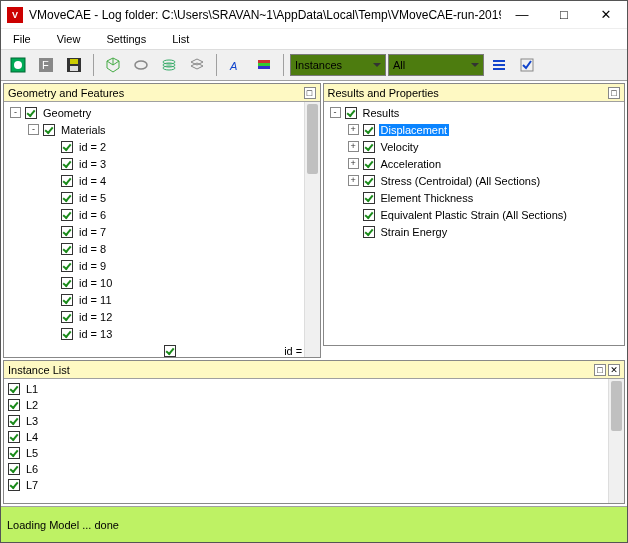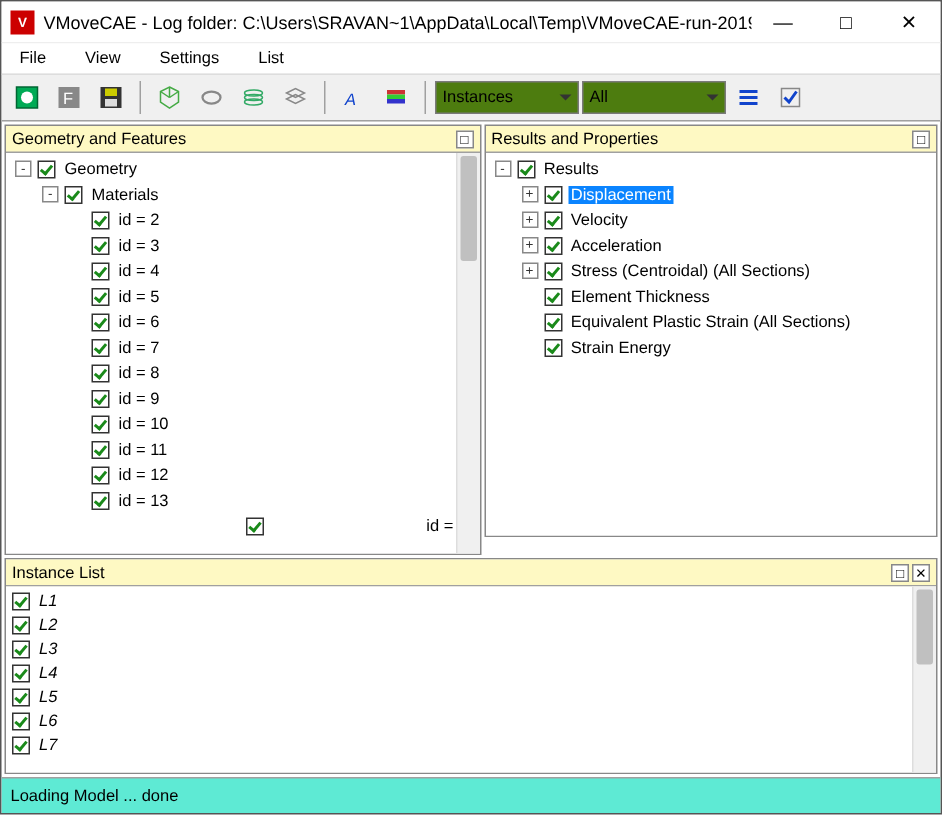--- a/index.html
+++ b/index.html
@@ -28,22 +28,22 @@
 .tree { flex: 1; overflow: auto; background: #fff; padding: 2px 0; position: relative; }
 .tree-node { display: flex; align-items: center; height: 17px; white-space: nowrap; }
 .twisty { width: 11px; height: 11px; border: 1px solid #888; display: inline-flex; align-items: center; justify-content: center; font-size: 9px; line-height: 1; color: #333; background: #fff; margin-right: 4px; }
 .twisty.blank { border: none; background: transparent; }
 .chk { width: 12px; height: 12px; border: 1px solid #333; display: inline-flex; align-items: center; justify-content: center; margin-right: 4px; position: relative; background: #fff; }
 .chk::after { content:""; width: 6px; height: 3px; border-left: 2px solid #1a8a1a; border-bottom: 2px solid #1a8a1a; transform: rotate(-50deg); position: absolute; top: 2px; left: 1px; }
 .label { color: #000; padding: 0 2px; }
 .label.selected { background: #0a84ff; color: #fff; }
 .instance-panel { border: 1px solid #888; margin: 0 2px 2px 2px; display: flex; flex-direction: column; height: 144px; }
 .instance-list { flex: 1; overflow: auto; background: #fff; padding: 2px 4px; }
-.instance-item { display: flex; align-items: center; height: 16px; font-style: italic; }
-.statusbar { height: 24px; border-top: 1px solid #a0a0a0; background: #5eead4; display: flex; align-items: center; padding: 0 6px; font-size: 11px; }
+.instance-item { display: flex; align-items: center; height: 16px; }
+.statusbar { height: 36px; border-top: 1px solid #a0a0a0; background: #bef264; display: flex; align-items: center; padding: 0 6px; font-size: 11px; }
 .scrollbar-v { position: absolute; right: 0; top: 0; bottom: 0; width: 16px; background: #f0f0f0; border-left: 1px solid #ddd; }
 .scrollbar-v .thumb { position: absolute; left: 2px; right: 2px; background: #c0c0c0; border-radius: 2px; }
 </style>
 </head>
 <body>
 
 <div class="titlebar">
   <span class="app-icon">V</span>
   <span class="title">VMoveCAE - Log folder: C:\Users\SRAVAN~1\AppData\Local\Temp\VMoveCAE-run-2019-10-24...</span>
   <div class="winbtns">

